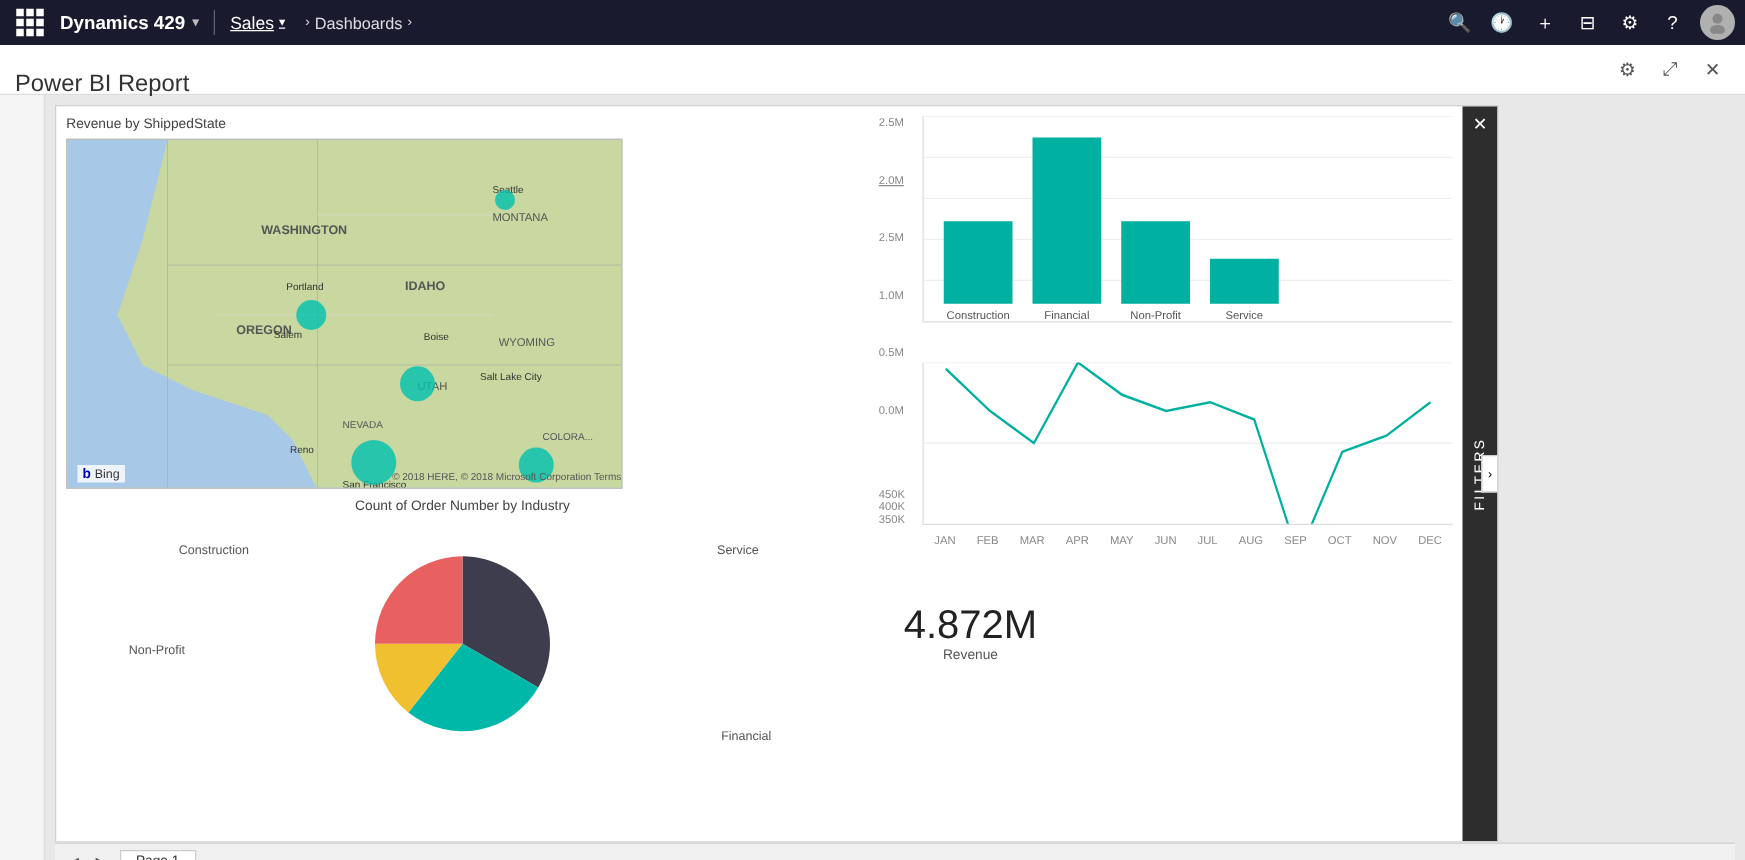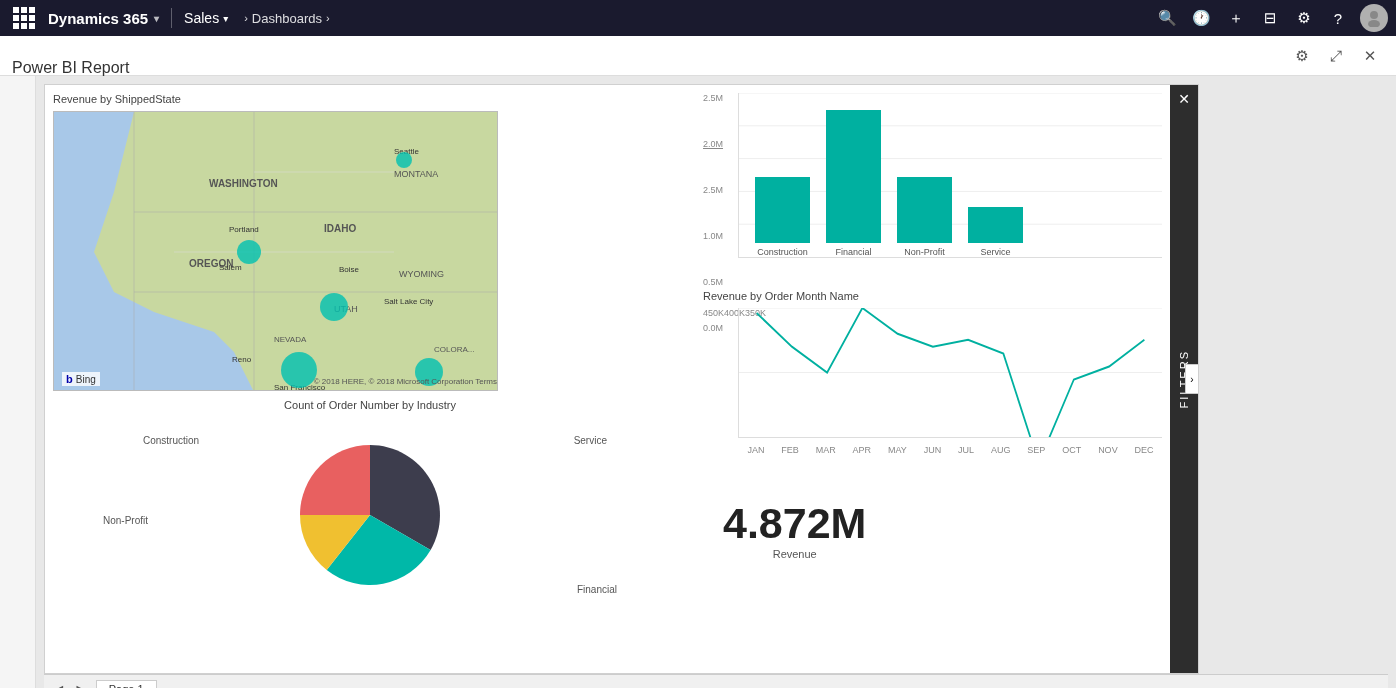--- a/index.html
+++ b/index.html
@@ -9,34 +9,34 @@
     .topbar {
       display: flex; align-items: center; background: #1a1a2e; height: 36px;
       color: #fff; padding: 0 8px; gap: 0;
     }
     .topbar-apps { width: 32px; height: 36px; display: flex; align-items: center; justify-content: center; cursor: pointer; }
     .apps-grid { display: grid; grid-template-columns: repeat(3,6px); gap: 2px; }
     .apps-grid span { width: 6px; height: 6px; background: #fff; display: block; }
     .topbar-brand { display: flex; align-items: center; gap: 6px; font-size: 15px; font-weight: 600; padding: 0 8px; cursor: pointer; }
     .topbar-brand .chevron { font-size: 10px; opacity: 0.7; }
     .topbar-divider { width: 1px; height: 20px; background: rgba(255,255,255,0.3); margin: 0 4px; }
-    .topbar-section { display: flex; align-items: center; gap: 4px; font-size: 14px; padding: 0 8px; cursor: pointer; }
+    .topbar-section { display: flex; align-items: center; gap: 4px; font-size: 14px; padding: 0 8px; cursor: pointer; text-decoration: underline; }
     .topbar-breadcrumb { display: flex; align-items: center; gap: 4px; font-size: 13px; padding: 0 8px; color: rgba(255,255,255,0.85); }
     .topbar-breadcrumb .arrow { font-size: 11px; }
     .topbar-spacer { flex: 1; }
     .topbar-icons { display: flex; align-items: center; gap: 2px; }
     .topbar-icon { width: 32px; height: 36px; display: flex; align-items: center; justify-content: center; cursor: pointer; color: #fff; font-size: 15px; }
     .topbar-avatar { width: 28px; height: 28px; border-radius: 50%; background: #b0b0b0; display: flex; align-items: center; justify-content: center; cursor: pointer; margin-left: 4px; }
 
     
     .subheader {
       display: flex; align-items: center; background: #fff; height: 40px;
       padding: 0 12px; border-bottom: 1px solid #ddd; gap: 8px;
     }
-    .subheader-title { font-size: 16px; color: #333; font-weight: 500; margin-top: 24px; }
+    .subheader-title { font-size: 19px; color: #333; font-weight: 500; margin-top: 24px; }
     .subheader-icons { display: flex; align-items: center; gap: 6px; margin-left: auto; }
     .subheader-icon { width: 28px; height: 28px; display: flex; align-items: center; justify-content: center; cursor: pointer; color: #555; font-size: 15px; }
 
     
     .main-layout { display: flex; height: calc(688px - 76px); }
 
     
     .sidebar { width: 36px; background: #f5f5f5; border-right: 1px solid #ddd; }
 
     
@@ -81,21 +81,21 @@
 
     
     .bar-section { margin-bottom: 12px; }
 
     
     .line-section { margin-bottom: 8px; }
 
     
     .kpi-section { display: flex; gap: 40px; padding: 8px 20px; }
     .kpi-item { text-align: center; }
-    .kpi-value { font-size: 43px; font-weight: 700; color: #222; }
+    .kpi-value { font-size: 32px; font-weight: 400; color: #222; }
     .kpi-label { font-size: 11px; color: #555; }
 
     
     .page-tabs {
       display: flex; align-items: center; background: #f0f0f0;
       border-top: 1px solid #ccc; height: 28px; padding: 0 8px; gap: 4px;
     }
     .page-tab {
       background: #fff; border: 1px solid #ccc; padding: 2px 12px;
       font-size: 11px; cursor: pointer; color: #333;
@@ -120,21 +120,21 @@
         <span></span>
       <span></span>
         <span></span>
         <span></span>
       <span></span>
         <span></span>
         <span></span>
     </div>
   </div>
   <div class="topbar-brand">
-    <span>Dynamics 365</span>
+    <span>Dynamics 429</span>
     <span class="chevron">▾</span>
   </div>
   <div class="topbar-divider"></div>
   <div class="topbar-section">
     <span>Sales</span>
     <span style="font-size:10px">▾</span>
   </div>
   <div class="topbar-breadcrumb">
     <span class="arrow">›</span>
     <span>Dashboards</span>
@@ -291,24 +291,23 @@
                   <div style="display:flex;flex-direction:column;align-items:center;gap:4px;">
                     <div style="width:55px;height:36px;background:#00b0a0;"></div>
                     <span style="font-size:9px;color:#555;">Service</span>
                   </div>
                 </div>
               </div>
             </div>
           </div>
 
           <div class="line-section">
-            <div class="section-title">Revenue by Order Month Name</div>
             <div style="position:relative;height:155px;padding-left:35px;">
 
-              <div style="position:absolute;left:0;top:0;height:130px;display:flex;justify-content:center;">
+              <div style="position:absolute;left:0;top:0;height:130px;display:flex;flex-direction:column;justify-content:flex-end;">
                 <span style="font-size:9px;color:#888;">450K</span>
                 <span style="font-size:9px;color:#888;">400K</span>
                 <span style="font-size:9px;color:#888;">350K</span>
               </div>
               <div style="position:relative;height:130px;border-left:1px solid #ddd;border-bottom:1px solid #ddd;">
 
                 <svg style="position:absolute;width:100%;height:100%;top:0;left:0;">
                   <line x1="0" y1="0%" x2="100%" y2="0%" stroke="#eee" stroke-width="1"></line>
                   <line x1="0" y1="50%" x2="100%" y2="50%" stroke="#eee" stroke-width="1"></line>
                 </svg>

